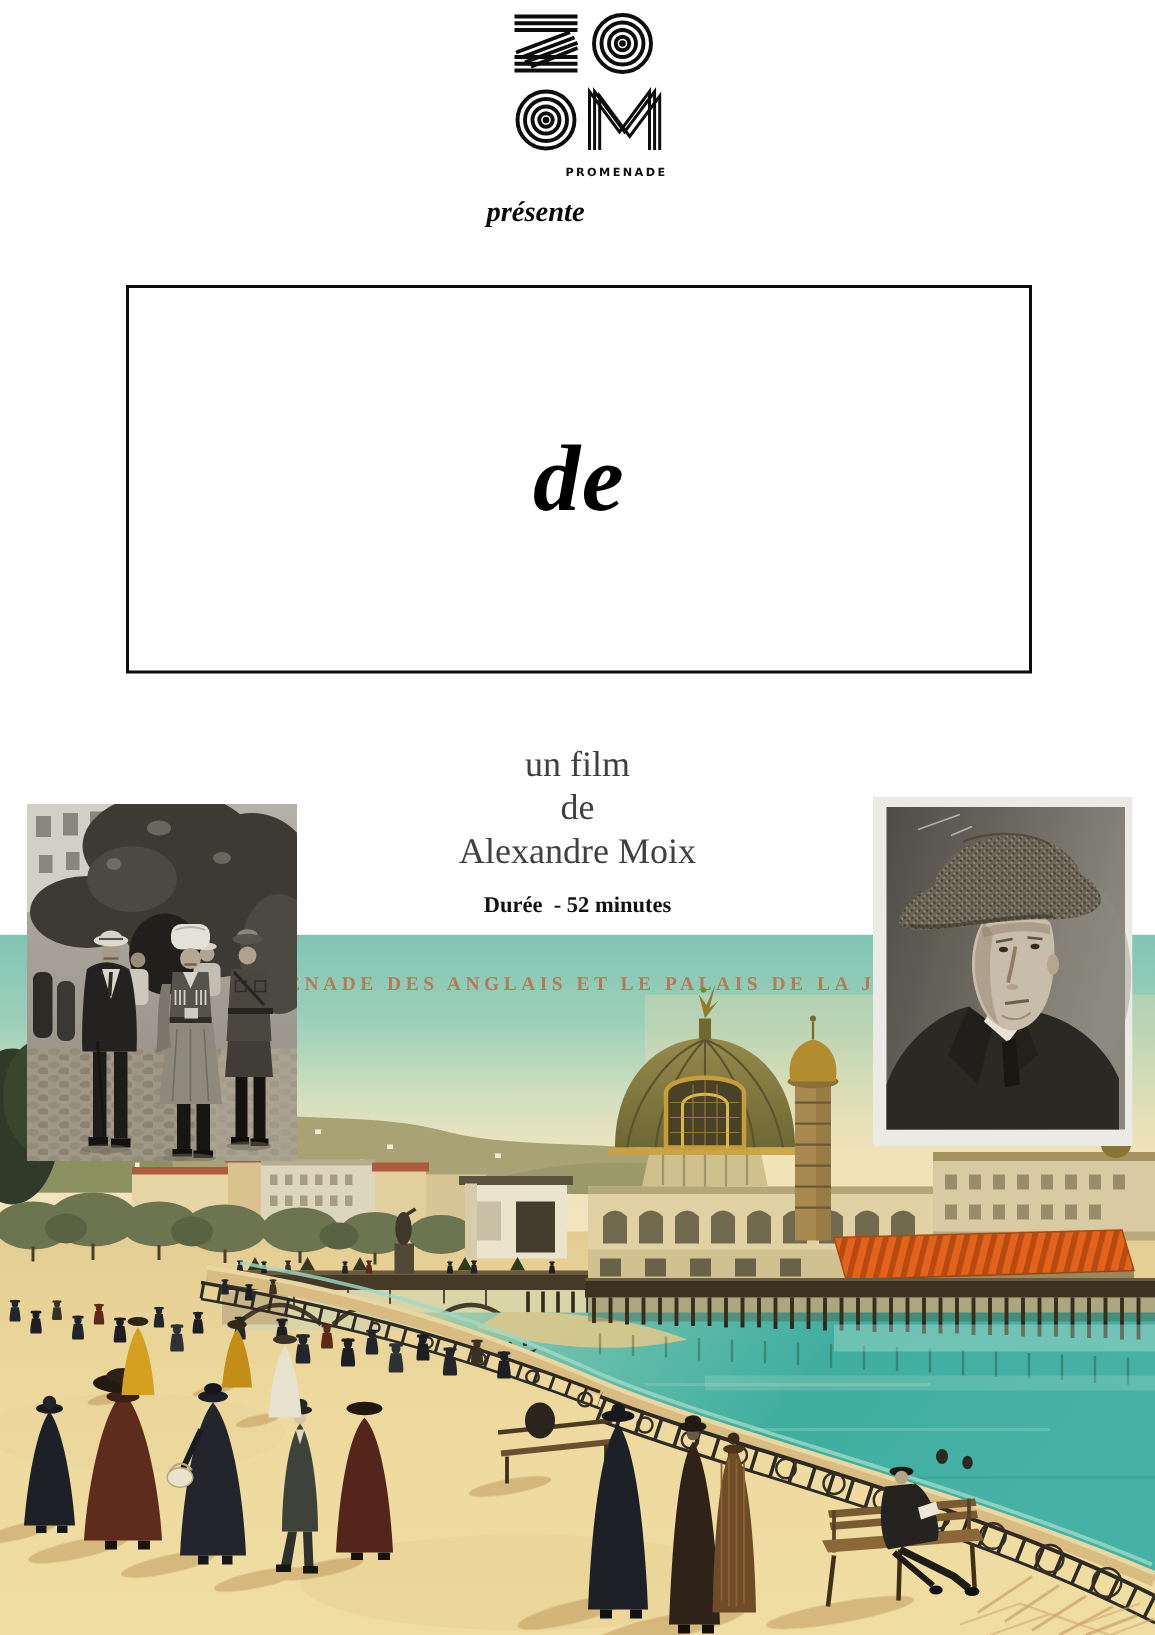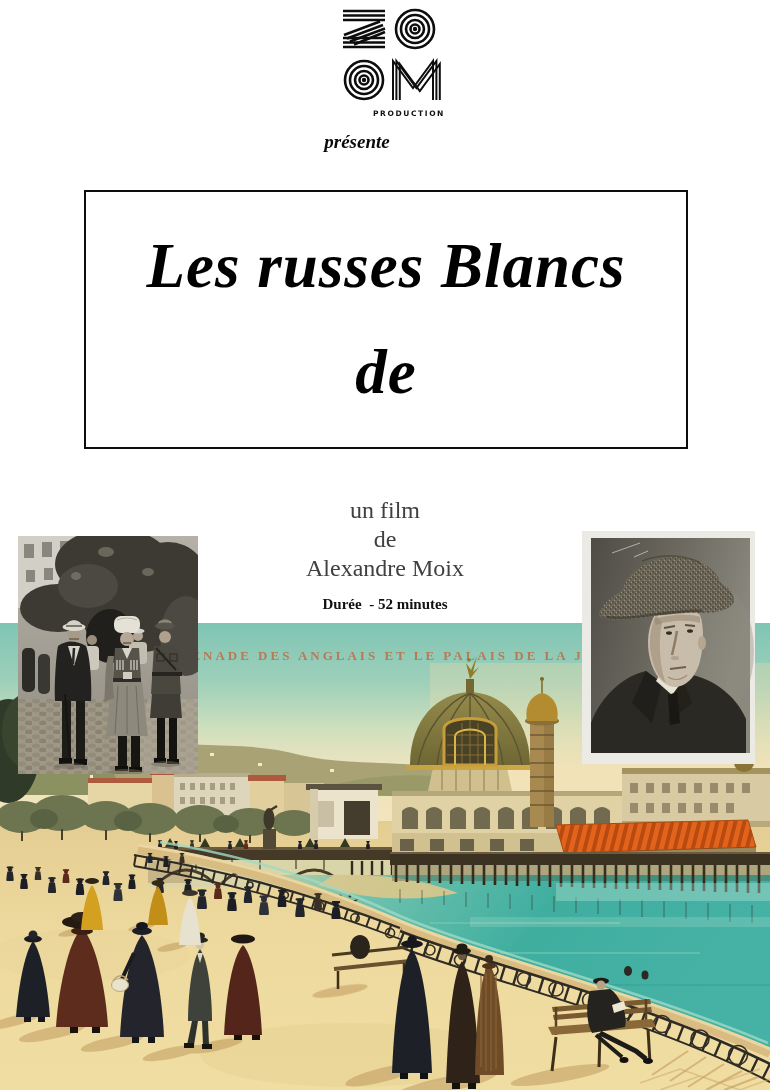--- a/index.html
+++ b/index.html
@@ -50,27 +50,26 @@
       </g>
       <circle cx="86" cy="21" r="2.2" fill="#0d0d0d"></circle>
       <circle cx="35" cy="72" r="2.2" fill="#0d0d0d"></circle>
 
       <g stroke="#0d0d0d" stroke-width="2" fill="none">
         <path d="M64,92 L64,53 L84,80 L104,53 L104,92"></path>
         <path d="M67.4,92 L67.4,53 L87.4,80 L107.4,53 L107.4,92"></path>
         <path d="M70.8,92 L70.8,56 L90.8,83 L110.8,56 L110.8,92"></path>
       </g>
     </svg>
-    <div class="logo-sub">PRODUCTION</div>
+    <div class="logo-sub">PROMENADE</div>
   </div>
 
   <div class="presents">présente</div>
 
   <div class="title-box">
-    <div class="title-line">Les russes Blancs</div>
     <div class="title-line">de</div>
   </div>
 
   <div class="credits">
     <div>un film</div>
     <div>de</div>
     <div>Alexandre Moix</div>
   </div>
 
   <div class="duration">Durée  - 52 minutes</div>

